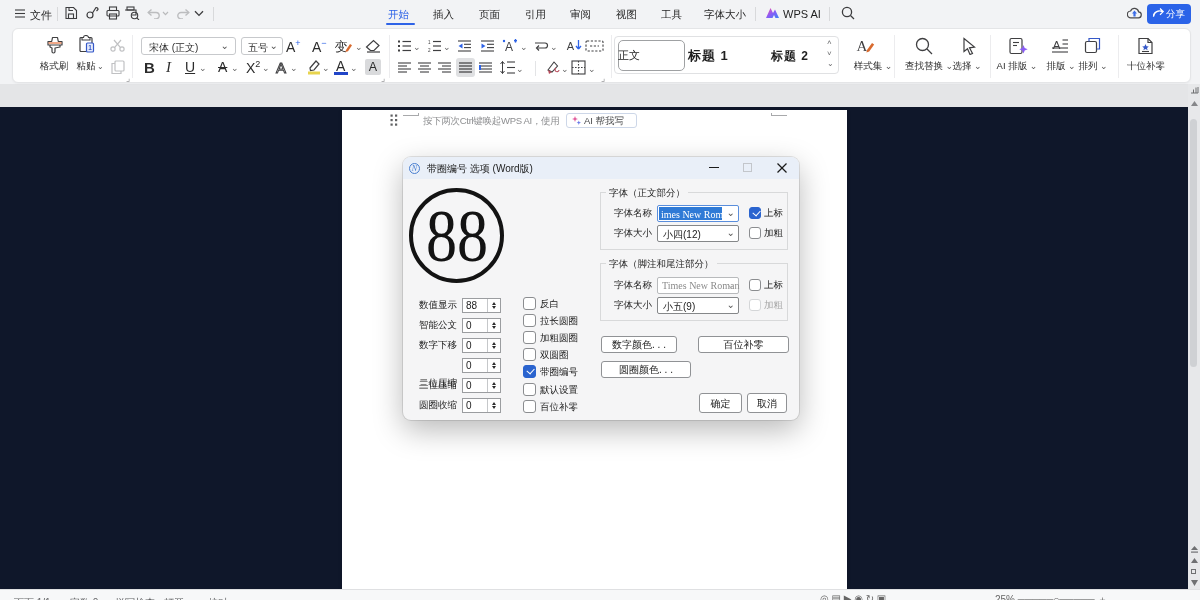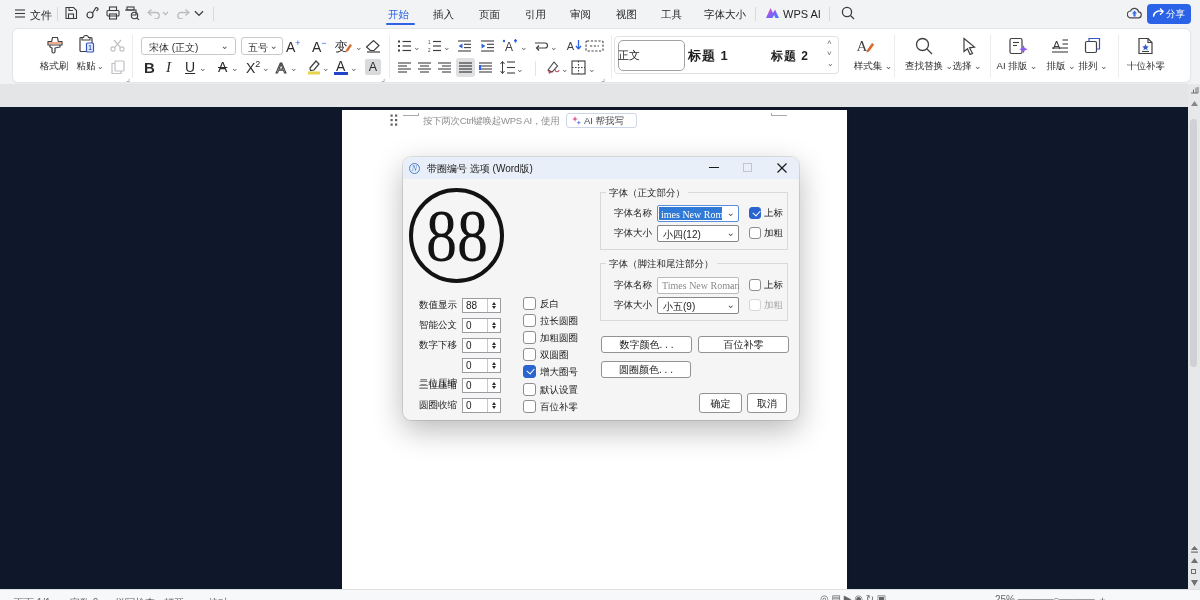--- a/index.html
+++ b/index.html
@@ -495,21 +495,21 @@
 
   <div class="cb" style="left:120px;top:139.5px"></div>
     <div class="cblab" style="left:137px;top:140.5px">反白</div>
   <div class="cb" style="left:120px;top:156.7px"></div>
     <div class="cblab" style="left:137px;top:157.7px">拉长圆圈</div>
   <div class="cb" style="left:120px;top:173.9px"></div>
     <div class="cblab" style="left:137px;top:174.9px">加粗圆圈</div>
   <div class="cb" style="left:120px;top:191.1px"></div>
     <div class="cblab" style="left:137px;top:192.1px">双圆圈</div>
   <div class="cb cbon" style="left:120px;top:208.3px"></div>
-    <div class="cblab" style="left:137px;top:209.3px">增大圈号</div>
+    <div class="cblab" style="left:137px;top:209.3px">带圈编号</div>
   <div class="cb" style="left:120px;top:225.5px"></div>
     <div class="cblab" style="left:137px;top:226.5px">默认设置</div>
   <div class="cb" style="left:120px;top:242.7px"></div>
     <div class="cblab" style="left:137px;top:243.7px">百位补零</div>
 
   <div class="group" style="top:35px">
       <div class="gtitle">字体（正文部分）</div>
     </div>
   <div class="abs dtext" style="left:211px;top:50px">字体名称</div>
   <div class="fcombo" style="left:254px;top:48px;width:82px;border:1px solid #5a8edc">
@@ -537,18 +537,18 @@
   <div class="cb" style="left:346px;top:121.5px;width:12px;height:12px"></div>
     <div class="cblab" style="left:361px;top:121.5px">上标</div>
   <div class="abs dtext" style="left:211px;top:142px">字体大小</div>
   <div class="fcombo" style="left:254px;top:140px;width:82px">
       <span style="position:absolute;left:5px;top:2px;font-size:10px;color:#1b1b1b">小五(9)</span>
       <span style="position:absolute;right:3px;top:1px;color:#555;font-size:10px">⌄</span>
     </div>
   <div class="cb" style="left:346px;top:142px;width:12px;height:12px;border-color:#d4d6d8"></div>
     <div class="cblab" style="left:361px;top:142px;color:#a6a6a6">加粗</div>
 
-  <div class="dbtn" style="left:198px;top:179px;width:91px;height:17px;line-height:16px">数字颜色. . .</div>
+  <div class="dbtn" style="left:198px;top:179px;width:76px;height:17px;line-height:16px">数字颜色. . .</div>
   <div class="dbtn" style="left:295px;top:179px;width:91px;height:17px;line-height:16px">百位补零</div>
   <div class="dbtn" style="left:198px;top:204px;width:90px;height:17px;line-height:16px">圆圈颜色. . .</div>
   <div class="dbtn" style="left:296px;top:236px;width:43px;height:20px;line-height:19px">确定</div>
   <div class="dbtn" style="left:344px;top:236px;width:40px;height:20px;line-height:19px">取消</div>
 </div>
 
 </body></html>

